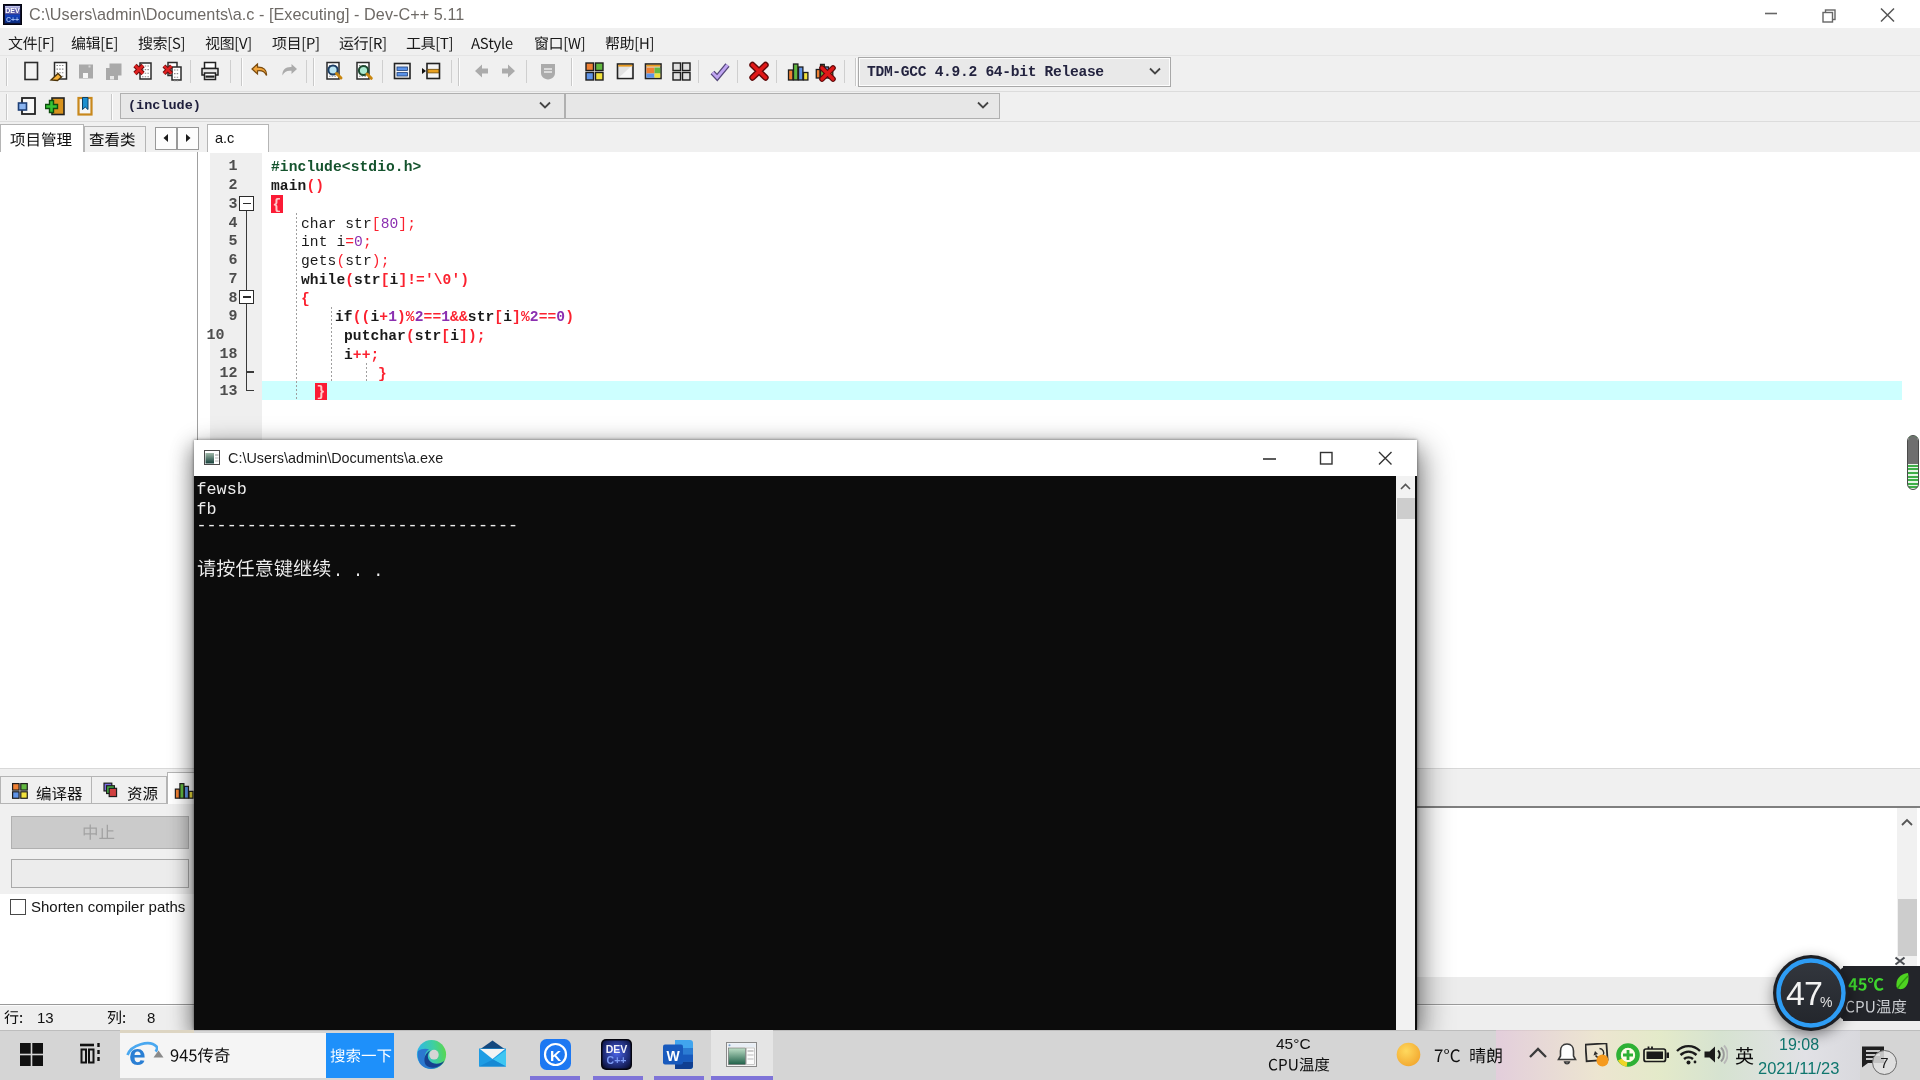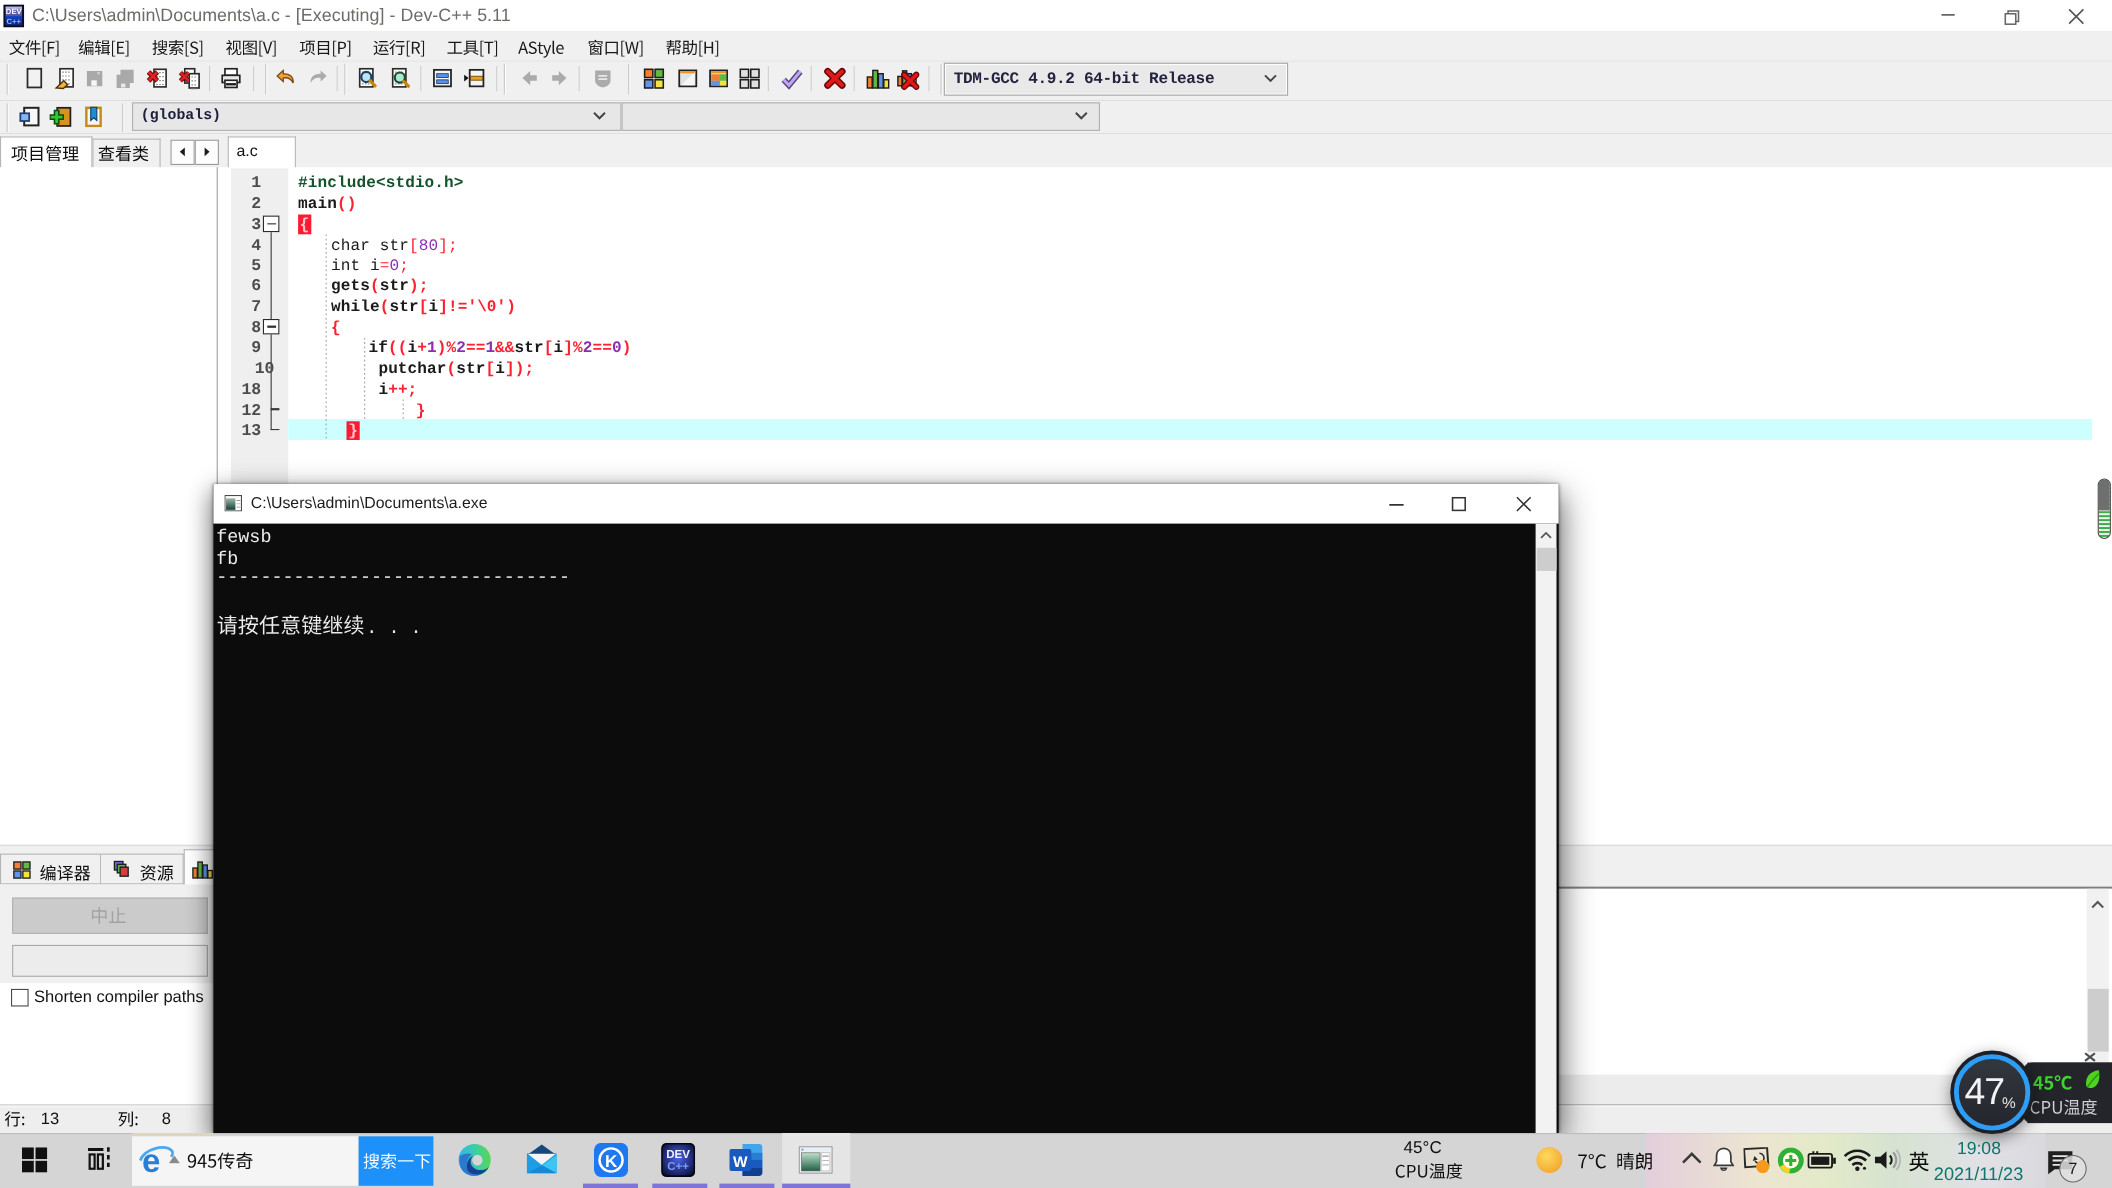--- a/index.html
+++ b/index.html
@@ -226,21 +226,21 @@
     <path d="M5.5 7.5 h5 v-4 h4.5 v4 h5" fill="none" stroke="none"></path>
     <path d="M9.5 5.5 h4 v4 h4 v4 h-4 v4 h-4 v-4 h-4 v-4 h4 z" transform="translate(-5,0)" fill="#35c435" stroke="#0d4d0d" stroke-width="1.4"></path>
   </svg>
 <svg style="position:absolute;left:74px;top:94.5px" width="21" height="21" viewBox="0 0 21 21">
     <rect x="4.5" y="3" width="13" height="16.5" fill="#f6f6f6" stroke="#c8881c" stroke-width="2.2"></rect>
     <path d="M8.5 2.5 h5.5 v12 l-2.75 -2.4 L8.5 14.5 Z" fill="#1d8fd0" stroke="#0d3f66" stroke-width="1"></path>
   </svg>
 <div style="position:absolute;left:5.5px;top:94px;width:2px;height:26px;border-left:1px solid #c9c9c9;border-right:1px solid #fdfdfd"></div>
 <div style="position:absolute;left:110.5px;top:94px;width:2px;height:26px;border-left:1px solid #c9c9c9;border-right:1px solid #fdfdfd"></div>
 <div style="position:absolute;left:119.5px;top:93px;width:445px;height:26px;background:#e7e7e7;border:1px solid #b0b0b0"></div>
-<div style="position:absolute;left:128px;top:98px;white-space:pre;font-size:13.5px;color:#20203d;font-weight:bold;font-family:'Liberation Mono',monospace">(globals)</div>
+<div style="position:absolute;left:128px;top:98px;white-space:pre;font-size:13.5px;color:#20203d;font-weight:bold;font-family:'Liberation Mono',monospace">(include)</div>
 <svg style="position:absolute;left:538px;top:100px" width="14" height="10" viewBox="0 0 14 10">
     <path d="M2 2.5 L7 7.5 L12 2.5" fill="none" stroke="#444" stroke-width="1.8"></path>
   </svg>
 <div style="position:absolute;left:564.5px;top:93px;width:435px;height:26px;background:#e7e7e7;border:1px solid #b0b0b0"></div>
 <svg style="position:absolute;left:976px;top:100px" width="14" height="10" viewBox="0 0 14 10">
     <path d="M2 2.5 L7 7.5 L12 2.5" fill="none" stroke="#444" stroke-width="1.8"></path>
   </svg>
 <div style="position:absolute;left:0px;top:122px;width:1920px;height:31px;background:#f0f0f0"></div>
 <div style="position:absolute;left:0px;top:124px;width:84px;height:29px;background:#fff;border:1px solid #b5b5b5;border-bottom:none"></div>
 <div style="position:absolute;left:10px;top:128.6px;line-height:0"><svg width="62" height="22" viewBox="0 -16.4 62 22" style="overflow:visible">
@@ -276,29 +276,29 @@
 <div style="position:absolute;left:242.5px;top:296.3px;width:8px;height:1.8px;background:#2b2b2b"></div>
 <div class="mono" style="position:absolute;left:209px;top:158.40px;width:28.5px;height:18.75px;font-size:15px;font-weight:bold;color:#4d4d4d;text-align:right;line-height:18.75px">1</div>
 <div class="mono" style="position:absolute;left:209px;top:177.15px;width:28.5px;height:18.75px;font-size:15px;font-weight:bold;color:#4d4d4d;text-align:right;line-height:18.75px">2</div>
 <div class="mono" style="position:absolute;left:209px;top:195.90px;width:28.5px;height:18.75px;font-size:15px;font-weight:bold;color:#4d4d4d;text-align:right;line-height:18.75px">3</div>
 <div class="mono" style="position:absolute;left:209px;top:214.65px;width:28.5px;height:18.75px;font-size:15px;font-weight:bold;color:#4d4d4d;text-align:right;line-height:18.75px">4</div>
 <div class="mono" style="position:absolute;left:209px;top:233.40px;width:28.5px;height:18.75px;font-size:15px;font-weight:bold;color:#4d4d4d;text-align:right;line-height:18.75px">5</div>
 <div class="mono" style="position:absolute;left:209px;top:252.15px;width:28.5px;height:18.75px;font-size:15px;font-weight:bold;color:#4d4d4d;text-align:right;line-height:18.75px">6</div>
 <div class="mono" style="position:absolute;left:209px;top:270.90px;width:28.5px;height:18.75px;font-size:15px;font-weight:bold;color:#4d4d4d;text-align:right;line-height:18.75px">7</div>
 <div class="mono" style="position:absolute;left:209px;top:289.65px;width:28.5px;height:18.75px;font-size:15px;font-weight:bold;color:#4d4d4d;text-align:right;line-height:18.75px">8</div>
 <div class="mono" style="position:absolute;left:209px;top:308.40px;width:28.5px;height:18.75px;font-size:15px;font-weight:bold;color:#4d4d4d;text-align:right;line-height:18.75px">9</div>
-<div class="mono" style="position:absolute;left:221px;top:327.15px;width:28.5px;height:18.75px;font-size:15px;font-weight:bold;color:#4d4d4d;text-align:right;line-height:18.75px">10</div>
+<div class="mono" style="position:absolute;left:196px;top:327.15px;width:28.5px;height:18.75px;font-size:15px;font-weight:bold;color:#4d4d4d;text-align:right;line-height:18.75px">10</div>
 <div class="mono" style="position:absolute;left:209px;top:345.90px;width:28.5px;height:18.75px;font-size:15px;font-weight:bold;color:#4d4d4d;text-align:right;line-height:18.75px">18</div>
 <div class="mono" style="position:absolute;left:209px;top:364.65px;width:28.5px;height:18.75px;font-size:15px;font-weight:bold;color:#4d4d4d;text-align:right;line-height:18.75px">12</div>
 <div class="mono" style="position:absolute;left:209px;top:383.40px;width:28.5px;height:18.75px;font-size:15px;font-weight:bold;color:#4d4d4d;text-align:right;line-height:18.75px">13</div>
 <div class="mono" style="position:absolute;left:271px;top:158.40px;height:18.75px;line-height:18.75px;font-size:14.6px;font-weight:bold;color:#1a1a1a;white-space:pre;letter-spacing:0.09px"><span style="color:#14532d">#include&lt;stdio.h&gt;</span></div>
 <div class="mono" style="position:absolute;left:271px;top:177.15px;height:18.75px;line-height:18.75px;font-size:14.6px;font-weight:bold;color:#1a1a1a;white-space:pre;letter-spacing:0.09px">main<span style="color:#fb212f">()</span></div>
 <div class="mono" style="position:absolute;left:301px;top:214.65px;height:18.75px;line-height:18.75px;font-size:14.6px;font-weight:normal;color:#1a1a1a;white-space:pre;letter-spacing:0.09px">char str<span style="color:#fb212f">[</span><span style="color:#8b2fb0">80</span><span style="color:#fb212f">];</span></div>
 <div class="mono" style="position:absolute;left:301px;top:233.40px;height:18.75px;line-height:18.75px;font-size:14.6px;font-weight:normal;color:#1a1a1a;white-space:pre;letter-spacing:0.09px">int i<span style="color:#fb212f">=</span><span style="color:#8b2fb0">0</span><span style="color:#fb212f">;</span></div>
-<div class="mono" style="position:absolute;left:301px;top:252.15px;height:18.75px;line-height:18.75px;font-size:14.6px;font-weight:bold;color:#1a1a1a;white-space:pre;letter-spacing:0.09px">gets<span style="color:#fb212f">(</span>str<span style="color:#fb212f">);</span></div>
+<div class="mono" style="position:absolute;left:301px;top:252.15px;height:18.75px;line-height:18.75px;font-size:14.6px;font-weight:normal;color:#1a1a1a;white-space:pre;letter-spacing:0.09px">gets<span style="color:#fb212f">(</span>str<span style="color:#fb212f">);</span></div>
 <div class="mono" style="position:absolute;left:301px;top:270.90px;height:18.75px;line-height:18.75px;font-size:14.6px;font-weight:bold;color:#1a1a1a;white-space:pre;letter-spacing:0.09px">while<span style="color:#fb212f">(</span>str<span style="color:#fb212f">[</span>i<span style="color:#fb212f">]!='\0')</span></div>
 <div class="mono" style="position:absolute;left:301px;top:289.65px;height:18.75px;line-height:18.75px;font-size:14.6px;font-weight:bold;color:#1a1a1a;white-space:pre;letter-spacing:0.09px"><span style="color:#fb212f">{</span></div>
 <div class="mono" style="position:absolute;left:335px;top:308.40px;height:18.75px;line-height:18.75px;font-size:14.6px;font-weight:bold;color:#1a1a1a;white-space:pre;letter-spacing:0.09px">if<span style="color:#fb212f">((</span>i<span style="color:#fb212f">+</span><span style="color:#8b2fb0">1</span><span style="color:#fb212f">)%</span><span style="color:#8b2fb0">2</span><span style="color:#fb212f">==</span><span style="color:#8b2fb0">1</span><span style="color:#fb212f">&amp;&amp;</span>str<span style="color:#fb212f">[</span>i<span style="color:#fb212f">]%</span><span style="color:#8b2fb0">2</span><span style="color:#fb212f">==</span><span style="color:#8b2fb0">0</span><span style="color:#fb212f">)</span></div>
 <div class="mono" style="position:absolute;left:344px;top:327.15px;height:18.75px;line-height:18.75px;font-size:14.6px;font-weight:bold;color:#1a1a1a;white-space:pre;letter-spacing:0.09px">putchar<span style="color:#fb212f">(</span>str<span style="color:#fb212f">[</span>i<span style="color:#fb212f">]);</span></div>
 <div class="mono" style="position:absolute;left:344px;top:345.90px;height:18.75px;line-height:18.75px;font-size:14.6px;font-weight:bold;color:#1a1a1a;white-space:pre;letter-spacing:0.09px">i<span style="color:#fb212f">++;</span></div>
 <div class="mono" style="position:absolute;left:378px;top:364.65px;height:18.75px;line-height:18.75px;font-size:14.6px;font-weight:bold;color:#1a1a1a;white-space:pre;letter-spacing:0.09px"><span style="color:#fb212f">}</span></div>
 <div style="position:absolute;left:270.6px;top:195.4px;width:12.2px;height:17.6px;background:#fb1b35"></div>
 <div class="mono" style="position:absolute;left:272.5px;top:196px;height:18.75px;line-height:18.75px;font-size:14.6px;font-weight:bold;color:#ffc8c8">{</div>
 <div style="position:absolute;left:314.6px;top:382.8px;width:12.2px;height:17.6px;background:#fb1b35"></div>
 <div class="mono" style="position:absolute;left:316.5px;top:383.4px;height:18.75px;line-height:18.75px;font-size:14.6px;font-weight:bold;color:#ffc8c8">}</div>

